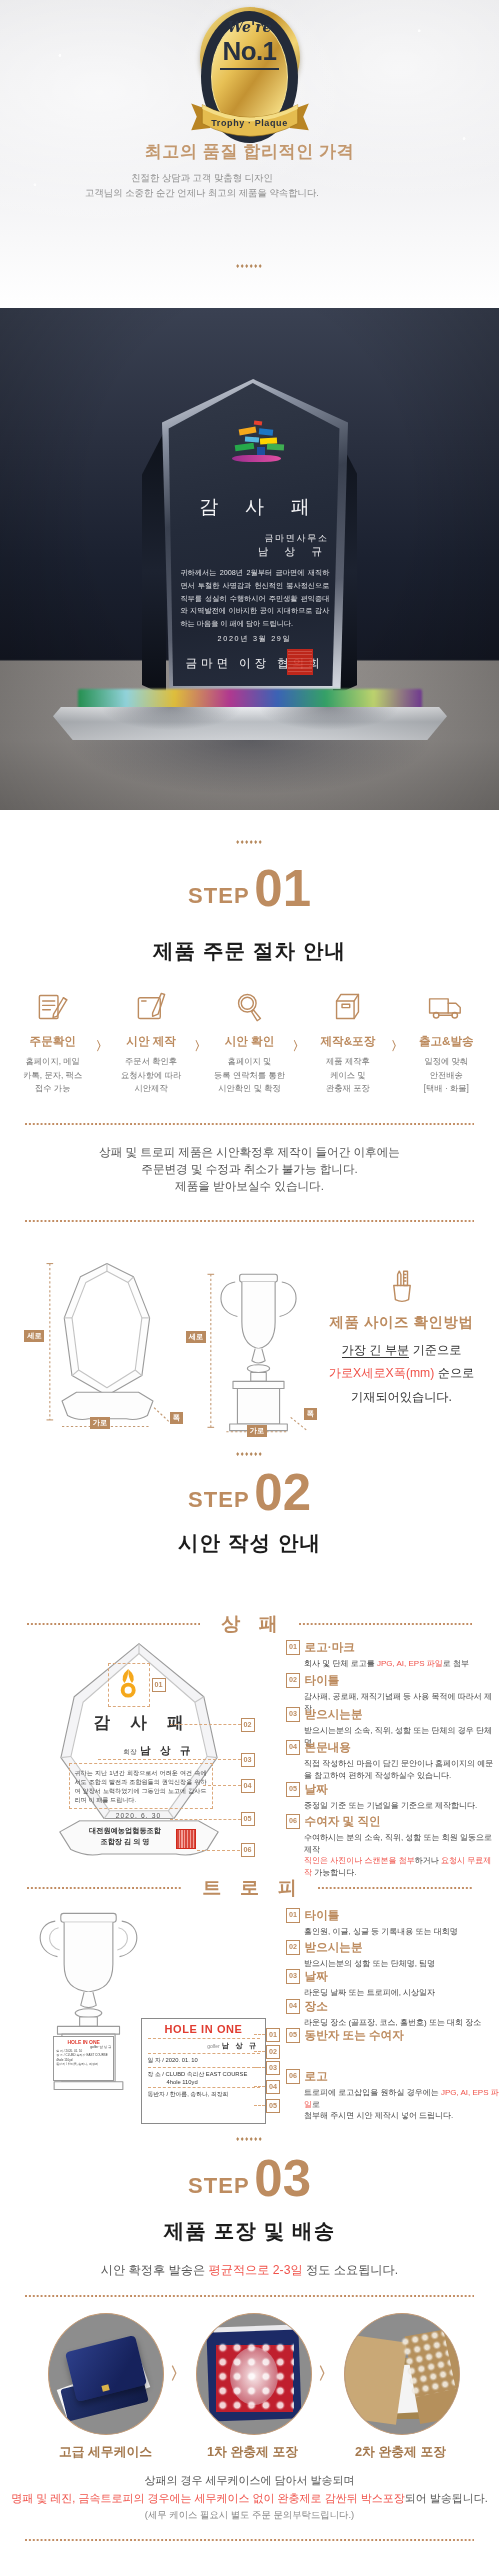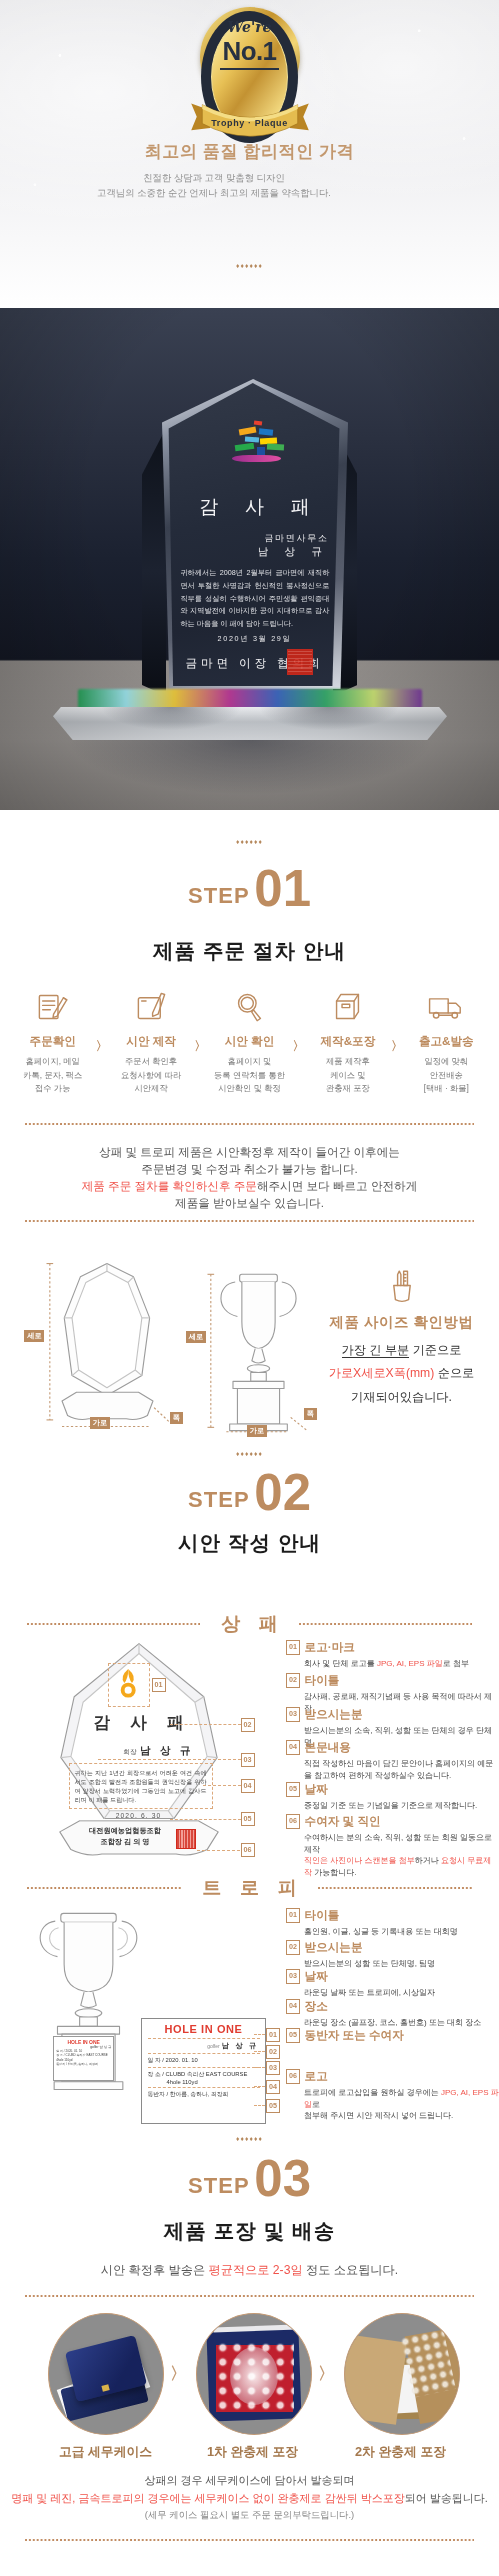--- a/index.html
+++ b/index.html
@@ -29,21 +29,21 @@
   .m-script{position:absolute;left:0;top:12.2px;width:100%;text-align:center;
     font-family:"DejaVu Serif","Liberation Serif",serif;font-style:italic;font-weight:bold;
     font-size:14px;color:#273142;}
   .m-no{position:absolute;left:0;top:29px;width:100%;text-align:center;}
   .m-no span{display:inline-block;font-size:26px;font-weight:bold;color:#273142;
     border-bottom:2.2px solid #273142;padding:0 2.2px 1.1px;letter-spacing:-0.6px;}
   .ribbon-svg{position:absolute;left:-8.3px;top:93px;}
   .ribbon-text{position:absolute;left:0;top:111px;width:105px;text-align:center;
     font-size:9px;font-weight:bold;color:#2a3140;letter-spacing:0.6px;}
   .hero-title{left:0;top:140px;width:499px;font-size:17px;font-weight:bold;color:#c3986e;letter-spacing:0.6px;}
-  .hero-sub{left:12px;top:170px;width:404px;font-size:9.4px;color:#8f8f8f;line-height:15px;}
+  .hero-sub{left:0;top:170px;width:404px;font-size:9.4px;color:#8f8f8f;line-height:15px;}
   .diamonds{font-size:6.7px;letter-spacing:1.1px;color:#b5885c;width:499px;text-align:center;}
 
   
   .photo{left:0;top:308px;width:499px;height:502px;overflow:hidden;
     background:linear-gradient(180deg,#3a4152 0%,#2a3040 26%,#1b2130 50%,#141824 70%,#908c89 70.4%,#9b9794 86%,#8b8784 100%);}
   .photo:after{content:"";position:absolute;inset:0;
     background:radial-gradient(ellipse at 50% 38%, transparent 45%, rgba(0,0,0,.28) 100%);}
   .bevel{left:162px;top:71px;width:186px;height:310px;
     clip-path:polygon(49% 0,100% 14%,96% 100%,4% 100%,0 14%);
     background:linear-gradient(160deg,#e6e9ef 0%,#8b93a3 16%,#39404f 40%,#595f6e 70%,#dfe3ea 100%);}
@@ -328,21 +328,20 @@
           <div>안전배송</div>
           <div>[택배 · 화물]</div>
       </div>
     </div>
   </div>
 
   <div class="abs dotline" style="left:25px;top:1123px;width:449px;"></div>
   <div class="abs notice" style="top:1143px;">
     <div>상패 및 트로피 제품은 시안확정후 제작이 들어간 이후에는</div>
     <div>주문변경 및 수정과 취소가 불가능 합니다.</div>
-    <div><span class="rd">제품 주문 절차를 확인하신후 주문</span><span>해주시면 보다 빠르고 안전하게</span></div>
     <div>제품을 받아보실수 있습니다.</div>
   </div>
   <div class="abs dotline" style="left:25px;top:1220px;width:449px;"></div>
 
   <div class="abs" style="left:0;top:1242px;width:499px;height:200px;">
     <svg class="abs draw" style="left:43px;top:15.5px;" width="129" height="173" viewBox="0 0 232 312">
       <polygon points="115,10 163,34 192,108 178,212 115,248 52,212 38,108 67,34" fill="#fdfdfd"></polygon>
       <polygon points="115,24 153,44 178,108 166,202 115,234 64,202 52,108 77,44" fill="#fff" stroke="#c3c3c3"></polygon>
       <line x1="115" y1="10" x2="115" y2="24" stroke="#c3c3c3"></line>
         <line x1="163" y1="34" x2="153" y2="44" stroke="#c3c3c3"></line>

